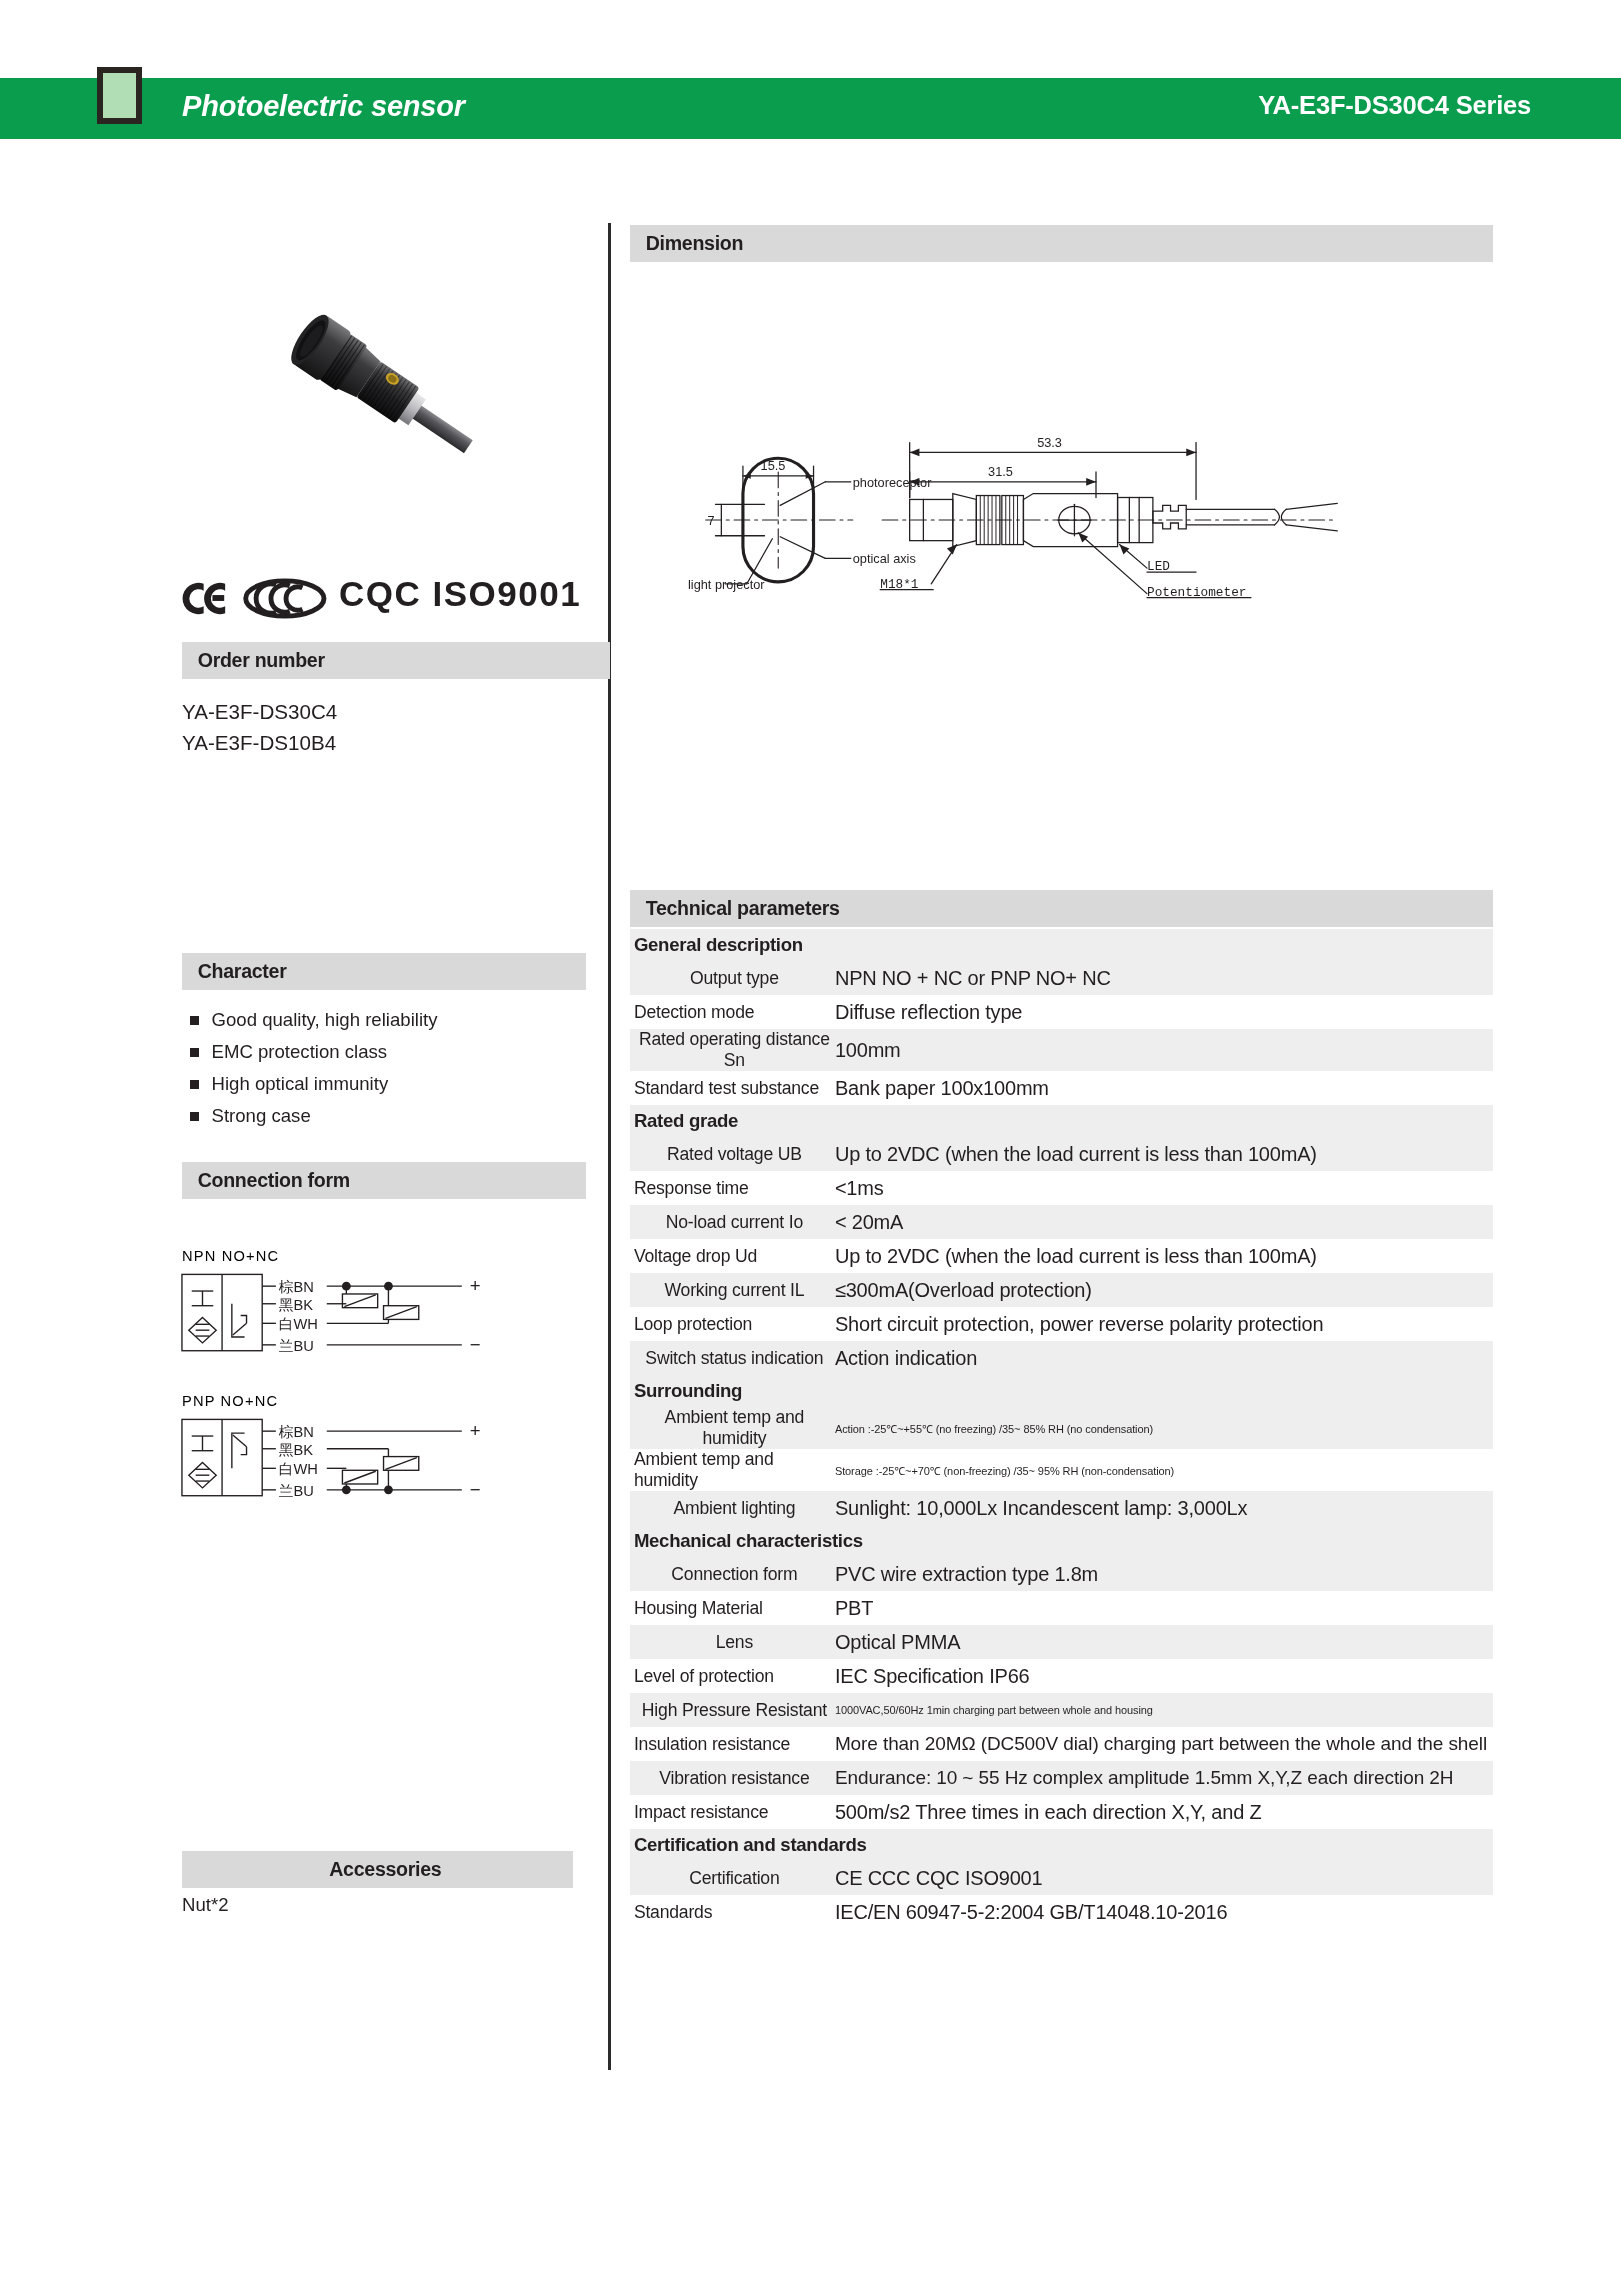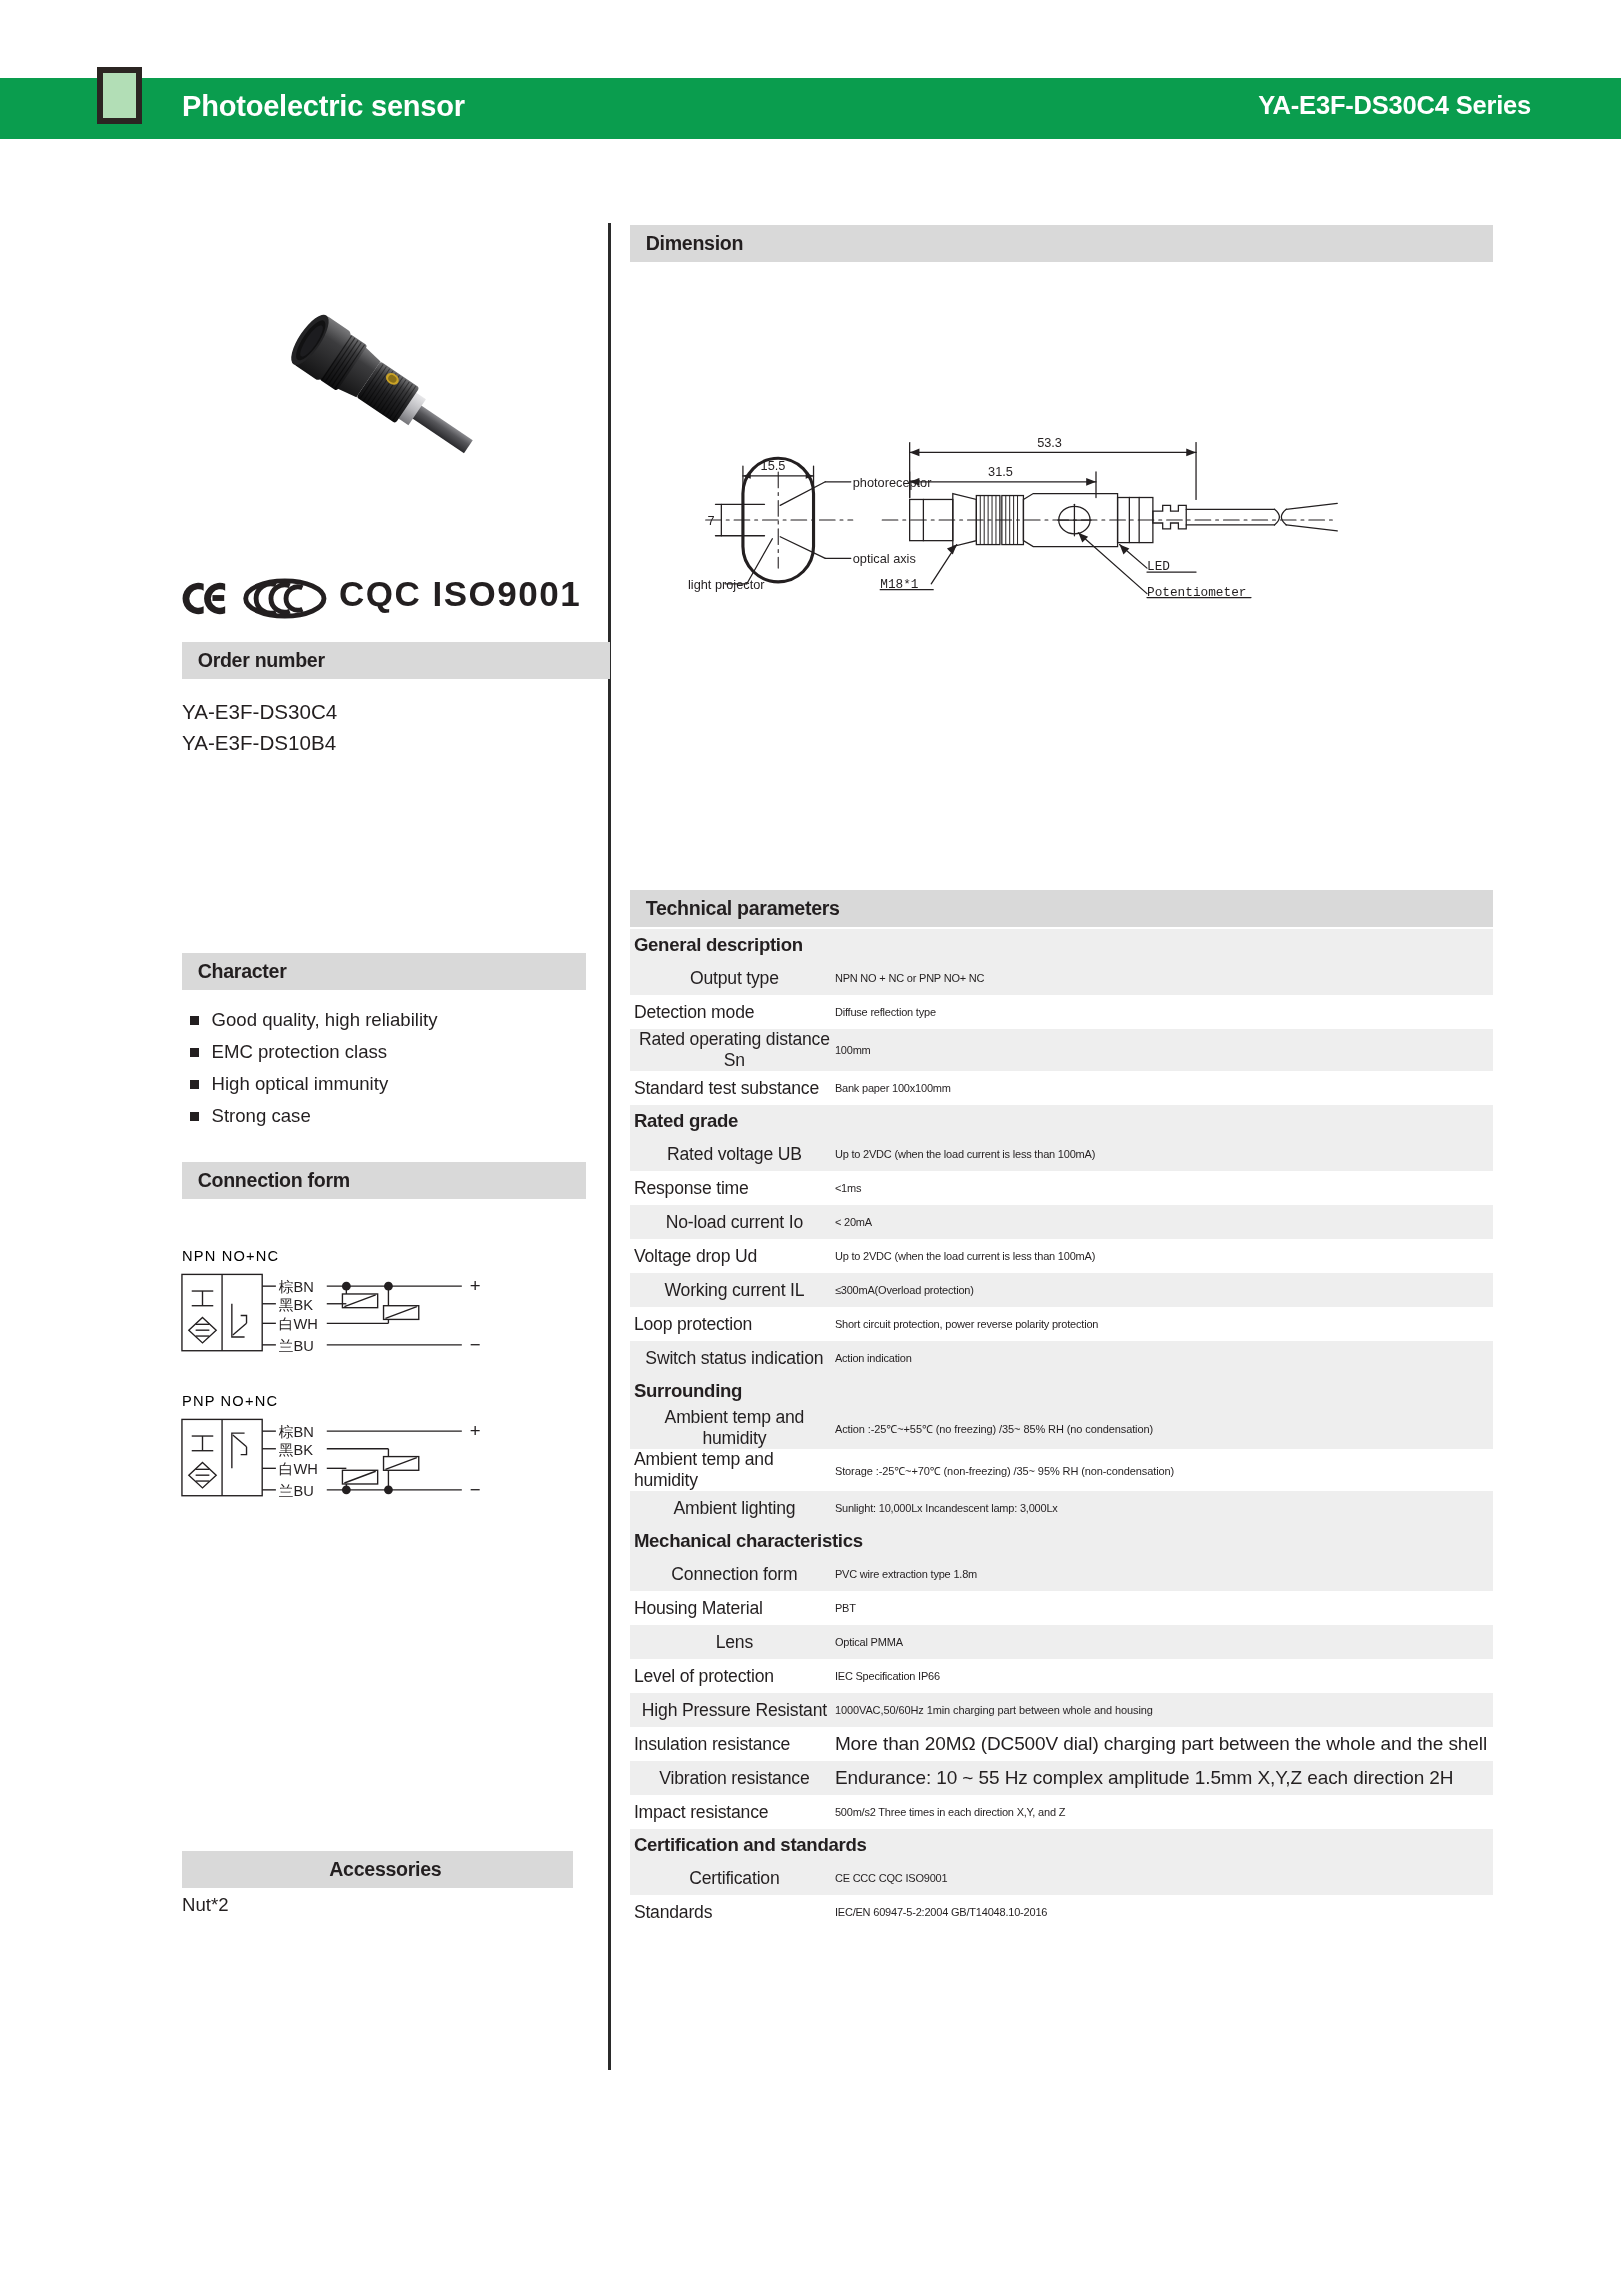--- a/index.html
+++ b/index.html
@@ -15,21 +15,21 @@
   .header-bar{
     position:absolute;left:0;top:78px;width:1621px;height:61px;
     background:#0a9d4e;
   }
   .header-logo{
     position:absolute;left:97px;top:67px;width:45px;height:57px;
     background:#b2deb6;border:6.9px solid #2b2522;box-sizing:border-box;
   }
   .header-title{
     position:absolute;left:182px;top:90px;
-    font-size:29px;font-weight:bold;color:#ffffff;letter-spacing:-0.2px;
+    font-size:29px;font-weight:bold;color:#ffffff;letter-spacing:-0.2px;font-style:italic;
   }
   .header-series{
     position:absolute;right:90px;top:91px;
     font-size:25.5px;font-weight:bold;color:#ffffff;letter-spacing:-0.2px;
   }
 
   
   .col-divider{
     position:absolute;left:608px;top:223px;width:2.9px;height:1847px;
     background:#2b2b2b;
@@ -78,21 +78,21 @@
   .tp-table{
     position:absolute;left:630px;top:929px;width:863px;
   }
   .trow{display:flex;align-items:center;min-height:34px;box-sizing:border-box;}
   .trow.shade{background:#eeeeee;text-align:center;}
   .trow.sec{background:#eeeeee;min-height:32px;}
   .tk{
     width:201px;flex:0 0 201px;font-size:17.6px;color:#231f20;padding-left:3.9px;
     letter-spacing:-0.2px;
   }
-  .tv{font-size:11px;color:#231f20;letter-spacing:-0.2px;}
+  .tv{font-size:20px;color:#231f20;letter-spacing:-0.2px;}
   .sec-label{font-size:18.6px;font-weight:bold;padding-left:3.9px;letter-spacing:-0.3px;}
   .small .tv{font-size:11px;letter-spacing:-0.1px;}
   .tiny .tv{font-size:19px;letter-spacing:-0.1px;}
 </style>
 </head>
 <body>
 
 <div class="page">
 
   <div class="header-bar"></div>

